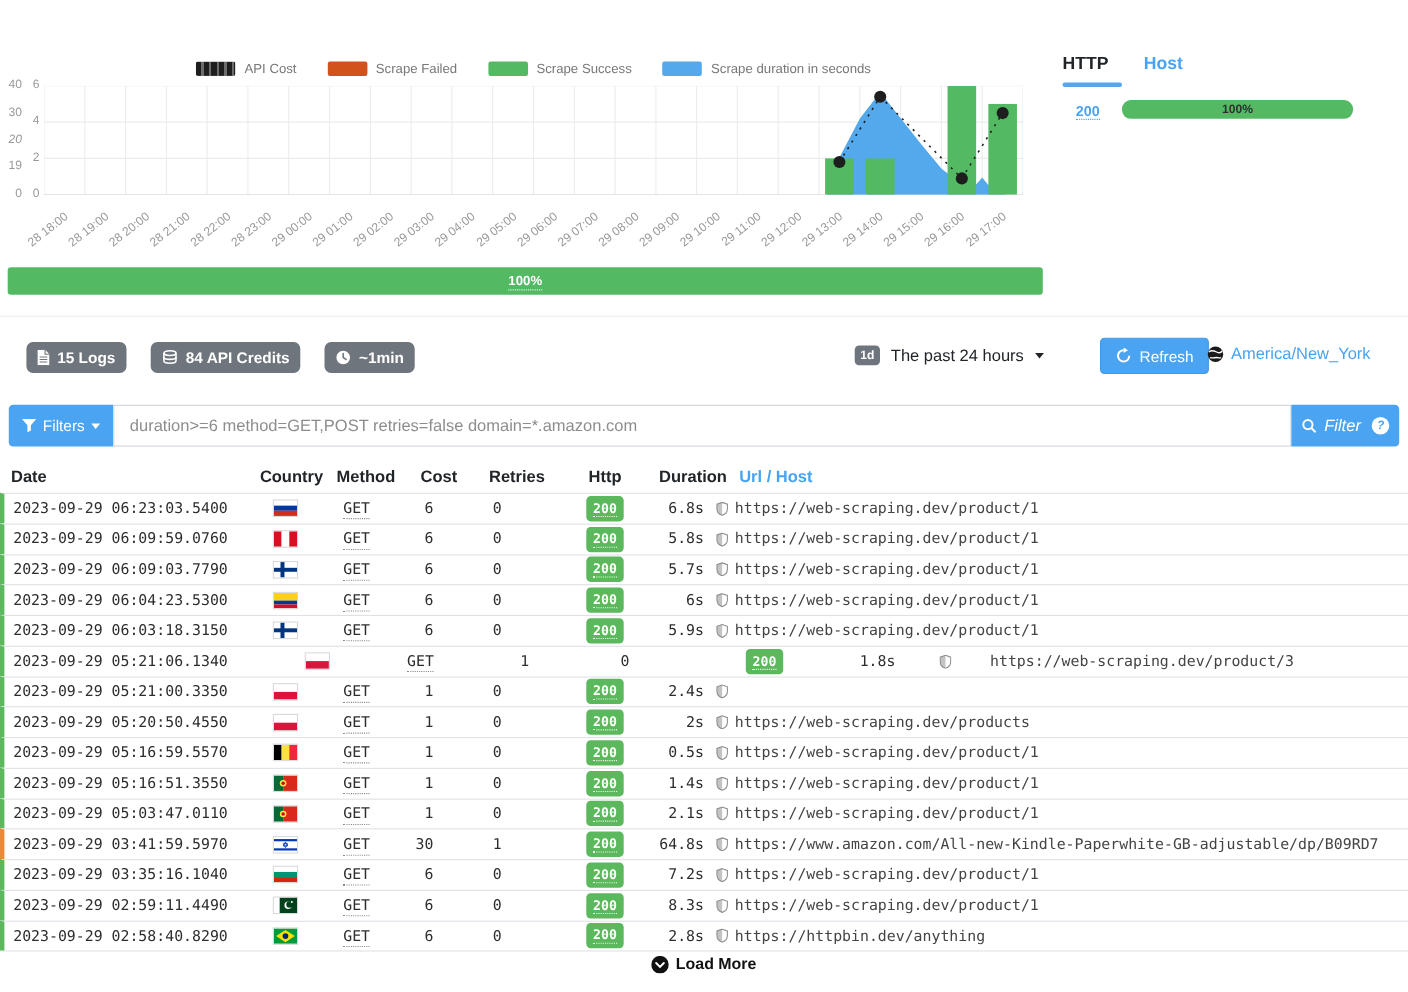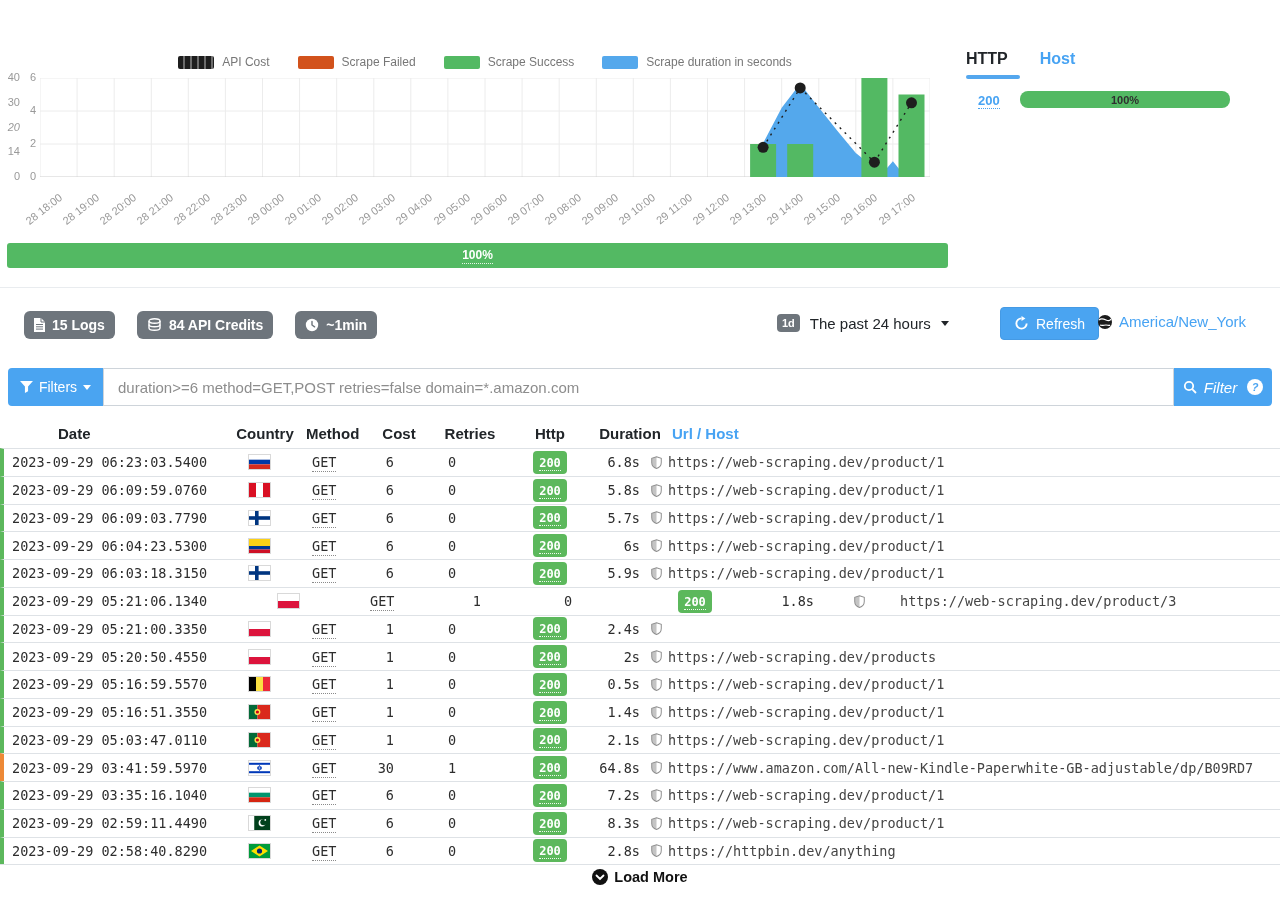--- a/index.html
+++ b/index.html
@@ -59,21 +59,21 @@
   .search-input::placeholder { color:#8d8d8d; }
   .filter-btn { left:1174px; top:368px; width:98px; height:38px; background:#4aa4f1; border-radius:0 4px 4px 0;
                 color:#fff; font-size:15px; display:flex; align-items:center; justify-content:center; gap:7px;font-style:italic; }
   .q-circle { width:16px; height:16px; border-radius:50%; background:#fff; color:#4aa4f1; font-size:11px; font-weight:bold;
               display:flex; align-items:center; justify-content:center; margin-left:3px; }
 
   
   .thead { left:0; top:419px; width:1280px; height:29px; display:grid;
            grid-template-columns:230px 70px 70px 58px 84px 76px 84px 1fr;
            align-items:center; font-size:15px; font-weight:bold; color:#212529; }
-  .h-date { padding-left:10px;margin-left:48px; }
+  .h-date { padding-left:10px; }
   .h-country,.h-cost,.h-retries,.h-http,.h-duration { text-align:center; }
   .h-method { padding-left:6px; }
   .h-url { color:#47a3f3; }
   .tbody { left:0; top:448px; width:1280px; border-bottom:1px solid #dee2e6; }
   .trow { display:grid; grid-template-columns:226px 70px 70px 58px 84px 76px 56px 24px 1fr;
           height:27.75px; align-items:center; border-top:1px solid #dee2e6; border-left:4px solid #5cb85c; overflow:hidden; }
   .mono { font-family:"DejaVu Sans Mono","Liberation Mono",monospace; font-size:13.5px; color:#2d2d2d; }
   .td-date { padding-left:8px; white-space:nowrap; }
   .td-country { display:flex; justify-content:center; padding-right:12px; }
   .td-country svg { outline:1px solid rgba(0,0,0,.15); }
@@ -112,21 +112,21 @@
     <div class="legend-item">
       <span class="swatch " style="background-color:#54a8ec"></span>
       <span>Scrape duration in seconds</span>
     </div>
   </div>
 
 <div class="abs yaxis" id="yaxis-left">
     <span style="top: -7px;">40</span>
     <span style="top: 17.75px;">30</span>
     <span style="top: 42.5px; font-style: italic;">20</span>
-    <span style="top: 67.25px;">14</span>
+    <span style="top: 67.25px;">19</span>
     <span style="top: 92px;">0</span>
   </div>
 <div class="abs yaxis" id="yaxis-inner">
     <span style="top: -7px;">6</span>
     <span style="top: 26px;">4</span>
     <span style="top: 59px;">2</span>
     <span style="top: 92px;">0</span>
   </div>
 
 <div class="abs" id="plot">

